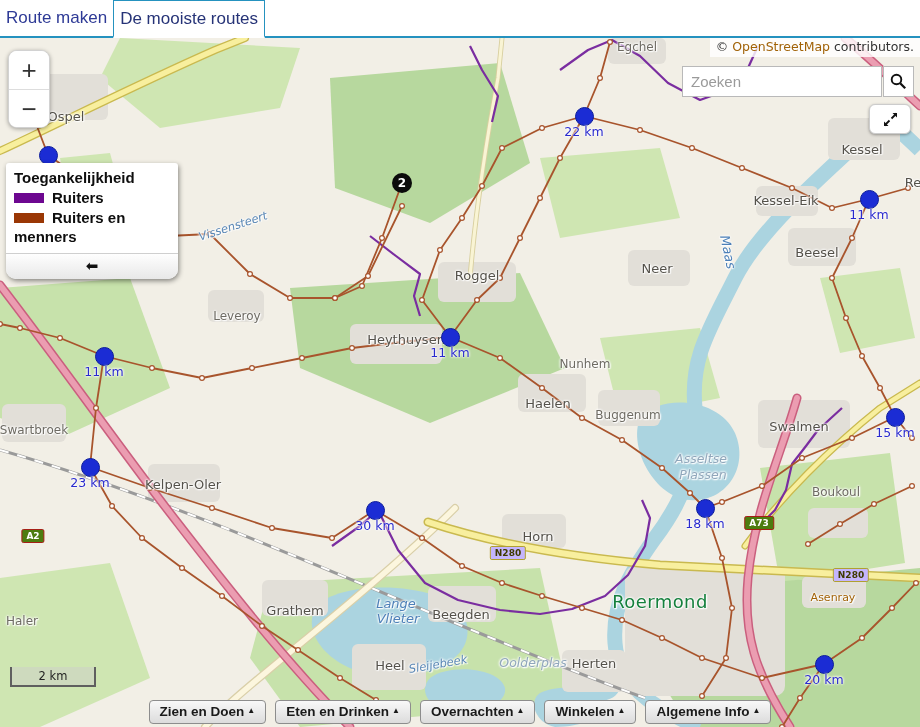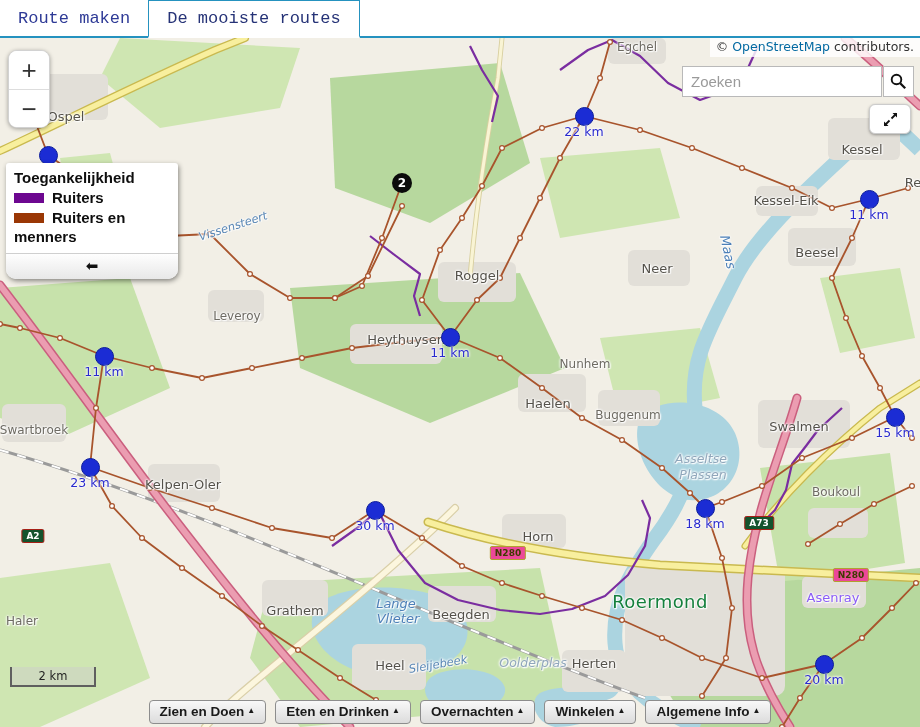--- a/index.html
+++ b/index.html
@@ -3,51 +3,51 @@
 <meta charset="utf-8">
 <style>
   * { box-sizing: border-box; }
   html,body { margin:0; padding:0; width:920px; height:727px; overflow:hidden;
               font-family:"Liberation Sans", sans-serif; background:#fff; }
   .page { position:relative; width:920px; height:727px; }
 
   
   .tabbar { position:relative; height:38px; display:flex; align-items:stretch;
             border-bottom:2px solid #2592bf; background:#fff; }
-  .tab { display:flex; align-items:center; padding:0 18px; font-size:17px;
-         color:#2e3a96; cursor:pointer;font-family:Liberation Mono, monospace; }
+  .tab { display:flex; align-items:center; padding:0 6px; font-size:17px;
+         color:#2e3a96; cursor:pointer; }
   .tab.active { border:1px solid #2592bf; border-bottom:2px solid #fff;
                 margin-bottom:-2px; background:#fff; color:#263377; }
 
   
   .map { position:absolute; top:38px; left:0; width:920px; height:689px;
          overflow:hidden; background:#f2efe6; }
   .map svg.tiles { position:absolute; inset:0; }
 
   .rnode { fill:#fff; stroke:#a8542c; stroke-width:1.2; }
 
   
   .place { position:absolute; width:0; height:0; pointer-events:none; z-index:3; }
   .place > span { position:absolute; transform:translate(-50%,-50%); display:block;
          white-space:nowrap; font-family:"DejaVu Sans", sans-serif; font-size:13px; color:#54514a;
          text-shadow:0 0 3px #fff, 0 0 3px #fff, 0 0 2px #fff, 1px 1px 1px #fff; }
   .place.t-village > span { font-size:12px; color:#6e6b63; }
   .place.t-city  > span { font-size:18px; color:#15803d; letter-spacing:.4px; }
-  .place.t-suburb> span { font-size:13px; color:#8b5cf6; }
+  .place.t-suburb> span { font-size:11px; color:#a16207; }
   .place.t-water > span { font-style:italic; color:#4d80b8; }
   .place.t-lake  > span { font-style:italic; font-size:12.5px; color:#90a7bb; }
   .place.t-stream> span { font-style:italic; font-size:11.5px; color:#5a87b5; }
 
   
   .badge { position:absolute; width:0; height:0; z-index:4; }
   .badge > span { position:absolute; transform:translate(-50%,-50%);
           font:bold 9px "DejaVu Sans", sans-serif; padding:1px 4px; border-radius:2px;
           white-space:nowrap; }
-  .badge.t-yellow > span { background:#ec4899; border:1px solid #b0a030; color:#3f3a00; }
-  .badge.t-red    > span { background:#14532d; border:1px solid #a61f16; color:#fff; }
+  .badge.t-yellow > span { background:#c4b5fd; border:1px solid #b0a030; color:#3f3a00; }
+  .badge.t-red    > span { background:#4d7c0f; border:1px solid #a61f16; color:#fff; }
 
   
   .marker { position:absolute; width:0; height:0; z-index:6; cursor:pointer; }
   .marker .dot { position:absolute; left:-9.5px; top:-9.5px; width:19px; height:19px;
                  border-radius:50%; background:#1b2cd4; border:1px solid #0d1d9c; }
   .marker .mlabel { position:absolute; top:8px; left:0; transform:translateX(-50%);
                  white-space:nowrap; color:#2a2ace; font:12.5px "DejaVu Sans", sans-serif;
                  text-shadow:0 0 3px #fff,0 0 3px #fff,0 0 2px #fff; }
   .cluster { position:absolute; width:0; height:0; z-index:6; cursor:pointer; }
   .cluster .cdot { position:absolute; left:-10px; top:-10px; width:20px; height:20px;
@@ -58,21 +58,21 @@
   .zoomctl { position:absolute; top:12px; left:8px; width:42px; background:#fff;
              border:1px solid #d2d2d2; border-radius:9px; overflow:hidden; z-index:10;
              box-shadow:0 1px 4px rgba(0,0,0,.35); }
   .zoombtn { display:block; width:100%; height:38px; background:#fff; border:none;
              font-size:26px; color:#333; line-height:36px; text-align:center; cursor:pointer;
              font-family:"Liberation Sans",sans-serif; padding:0; }
   .zoombtn + .zoombtn { border-top:1px solid #ddd; }
 
   .attrib { position:absolute; top:0; right:0; z-index:10; background:rgba(255,255,255,.82);
             padding:1px 6px 3px; font:12.5px "DejaVu Sans", sans-serif; color:#333; }
-  .attrib a { color:#0369a1; text-decoration:none; cursor:pointer; }
+  .attrib a { color:#a16207; text-decoration:none; cursor:pointer; }
 
   .searchbox { position:absolute; top:28px; right:6px; z-index:10; display:flex; }
   .searchbox input { width:200px; height:31px; border:1px solid #b9b9b9; background:#fff;
             padding:0 8px; font-size:15px; color:#333; outline:none; }
   .searchbox input::placeholder { color:#9a9a9a; }
   .searchbox button { width:31px; height:31px; margin-left:1px; background:#fff;
             border:1px solid #b9b9b9; display:flex; align-items:center; justify-content:center;
             cursor:pointer; padding:0; }
 
   .fsbtn { position:absolute; top:66px; right:9px; width:42px; height:30px; z-index:10;

